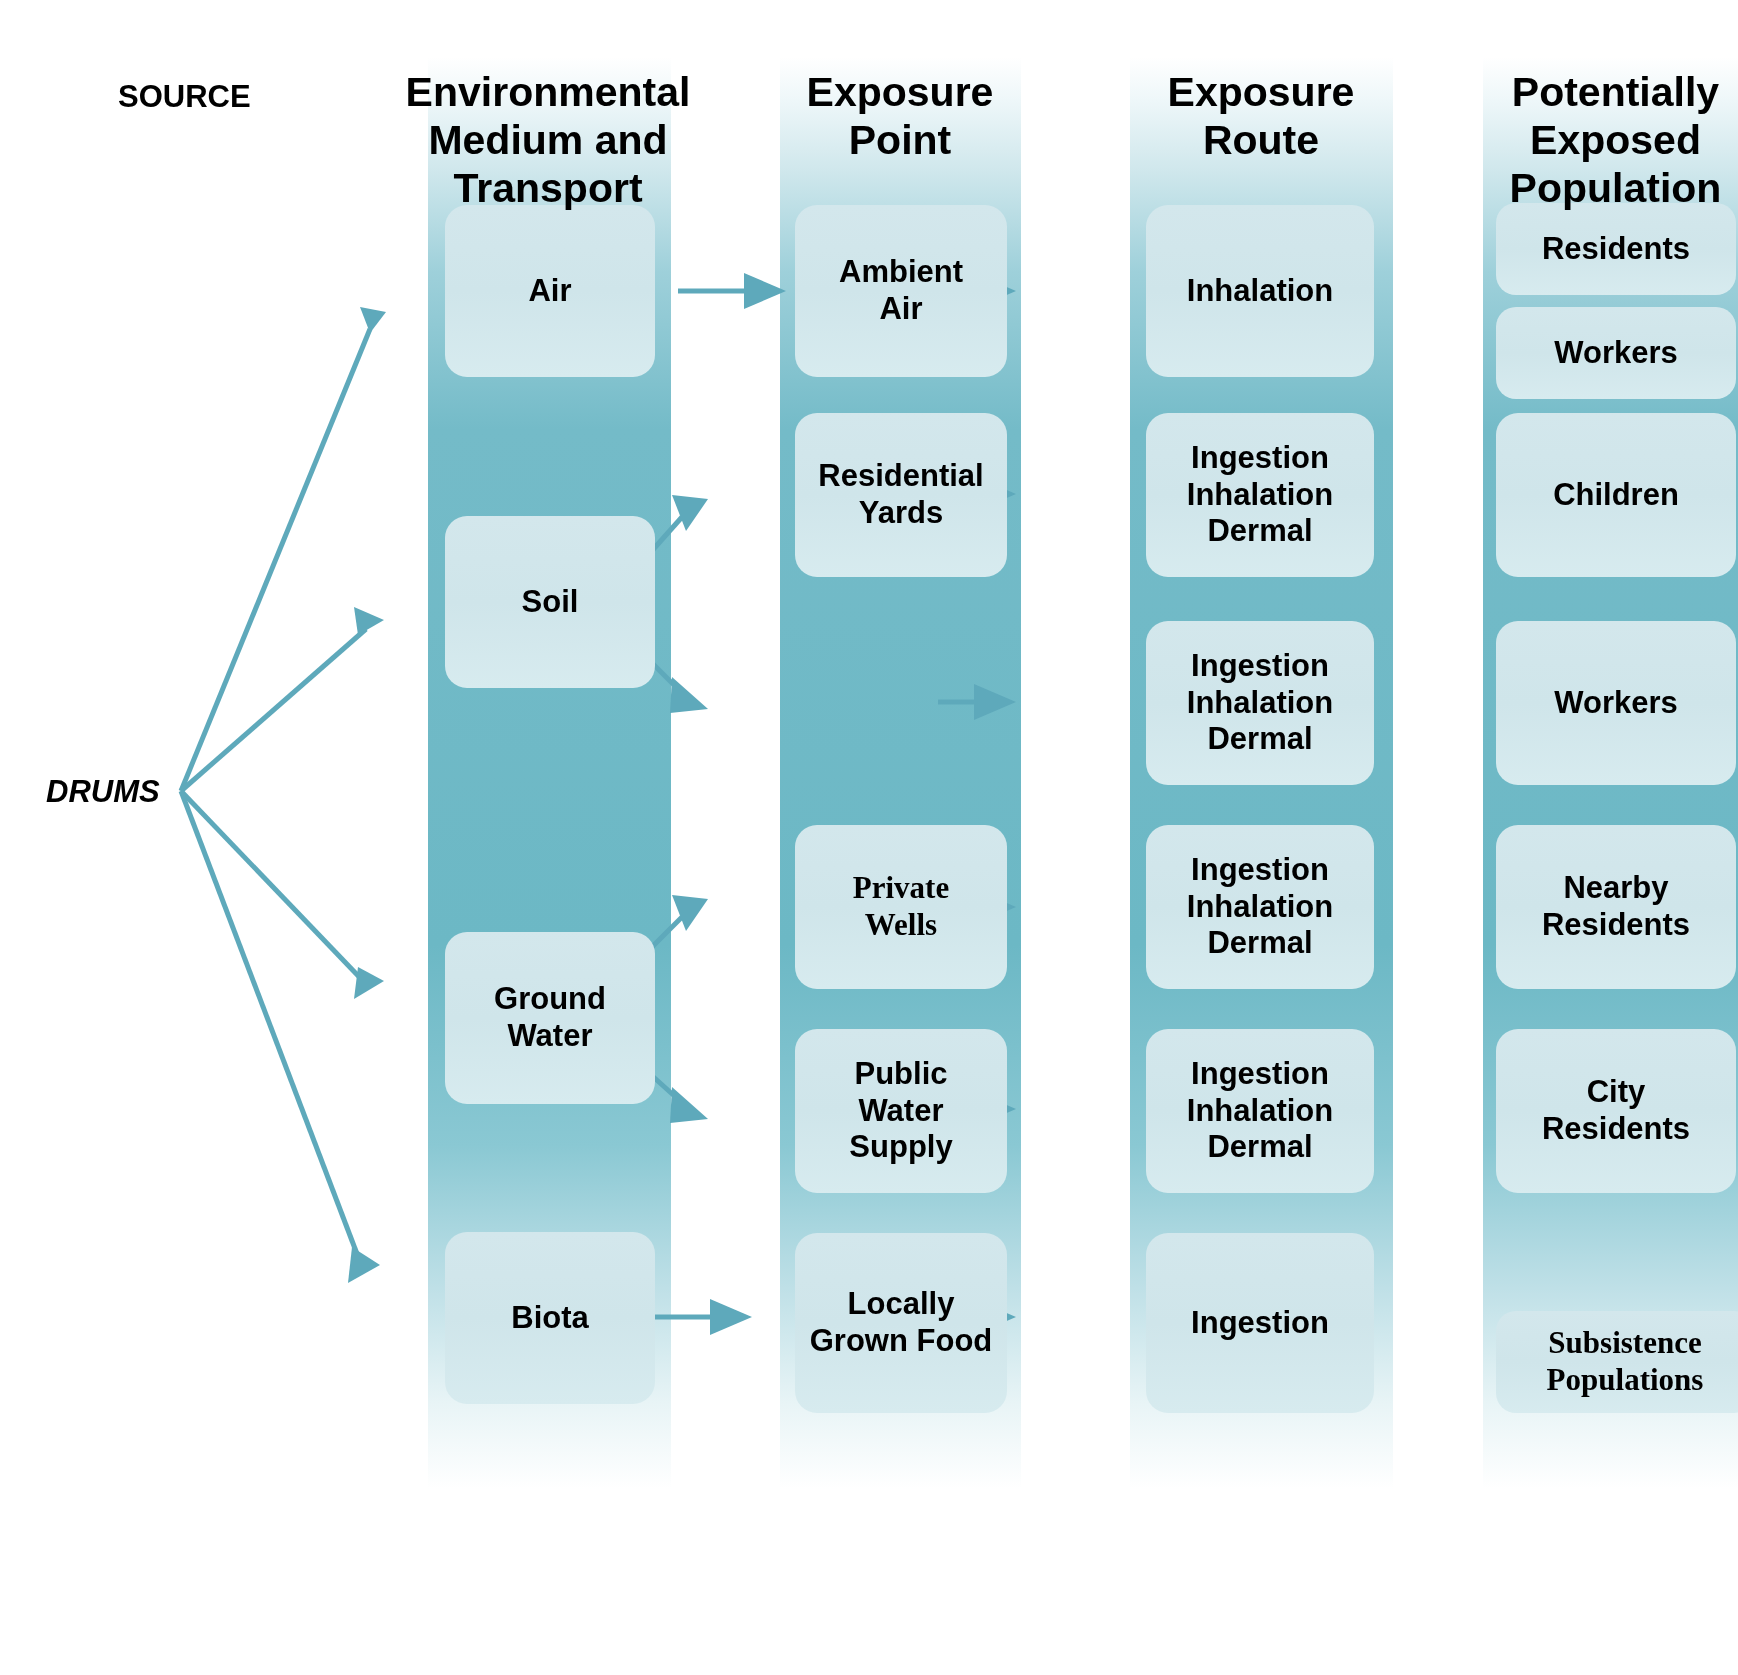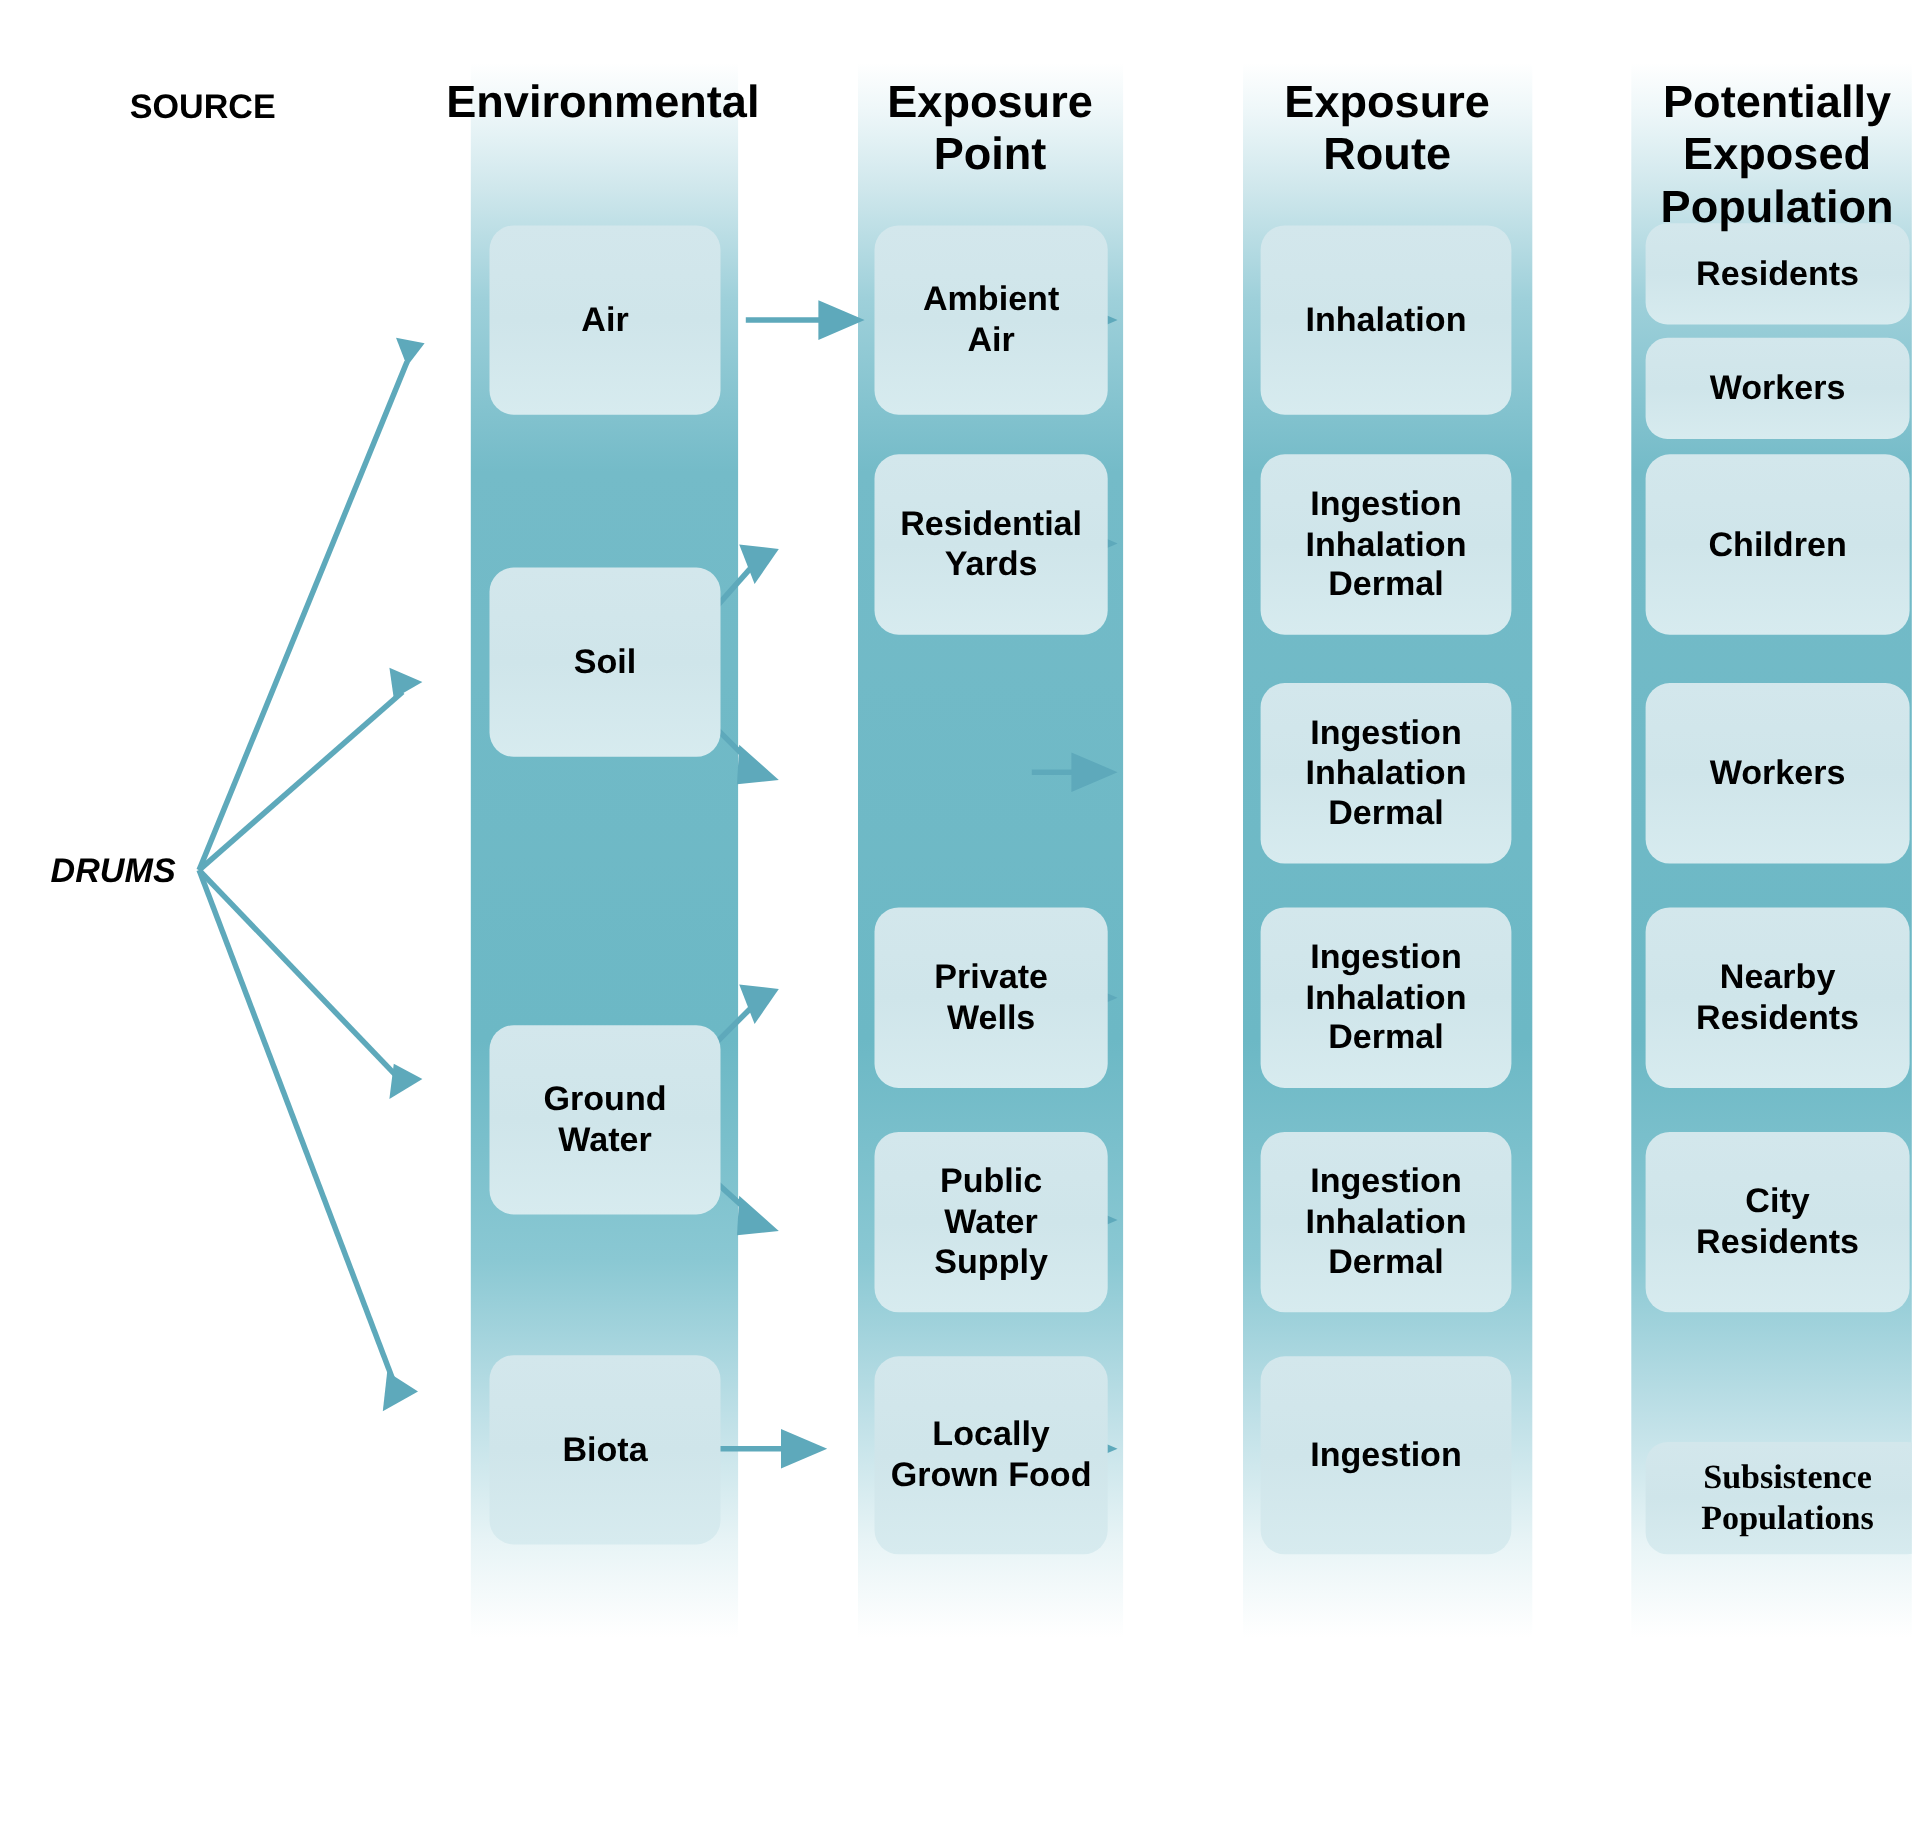--- a/index.html
+++ b/index.html
@@ -184,20 +184,21 @@
       <polygon points="1288,1312 1326,1330 1288,1348"></polygon>
     </g>
   </svg>
 
   <div class="plain-label" id="source-label">SOURCE</div>
 
   <div class="plain-label" id="drums-label">DRUMS</div>
 
   <div class="col-header" style="left:330px;top:40px;width:400px;">
     <div>Environmental</div>
+    <div>Medium and Transport</div>
   </div>
 
   <div class="col-header" style="left:742px;top:40px;width:280px;">
     <div>Exposure</div>
     <div>Point</div>
   </div>
 
   <div class="col-header" style="left:1103px;top:40px;width:280px;">
     <div>Exposure</div>
     <div>Route</div>
@@ -215,21 +216,21 @@
 
   <div class="node" style="left:427px;top:903px;width:210px;height:172px;">Ground<br>Water</div>
 
   <div class="node" style="left:427px;top:1203px;width:210px;height:172px;">Biota</div>
 
   <div class="node" style="left:777px;top:176px;width:212px;height:172px;">Ambient<br>Air</div>
 
   <div class="node" style="left:777px;top:384px;width:212px;height:164px;">Residential<br>Yards</div>
 
 
-  <div class="node" style="left:777px;top:796px;width:212px;height:164px;">Private<br>Wells</div>
+  <div class="node" style="left:777px;top:796px;width:212px;height:164px;font-family:Liberation Serif, serif;">Private<br>Wells</div>
 
   <div class="node" style="left:777px;top:1000px;width:212px;height:164px;">Public<br>Water<br>Supply</div>
 
   <div class="node" style="left:777px;top:1204px;width:212px;height:180px;">Locally<br>Grown Food</div>
 
   <div class="node" style="left:1128px;top:176px;width:228px;height:172px;">Inhalation</div>
 
   <div class="node" style="left:1128px;top:384px;width:228px;height:164px;">Ingestion<br>Inhalation<br>Dermal</div>
 
   <div class="node" style="left:1128px;top:592px;width:228px;height:164px;">Ingestion<br>Inhalation<br>Dermal</div>

